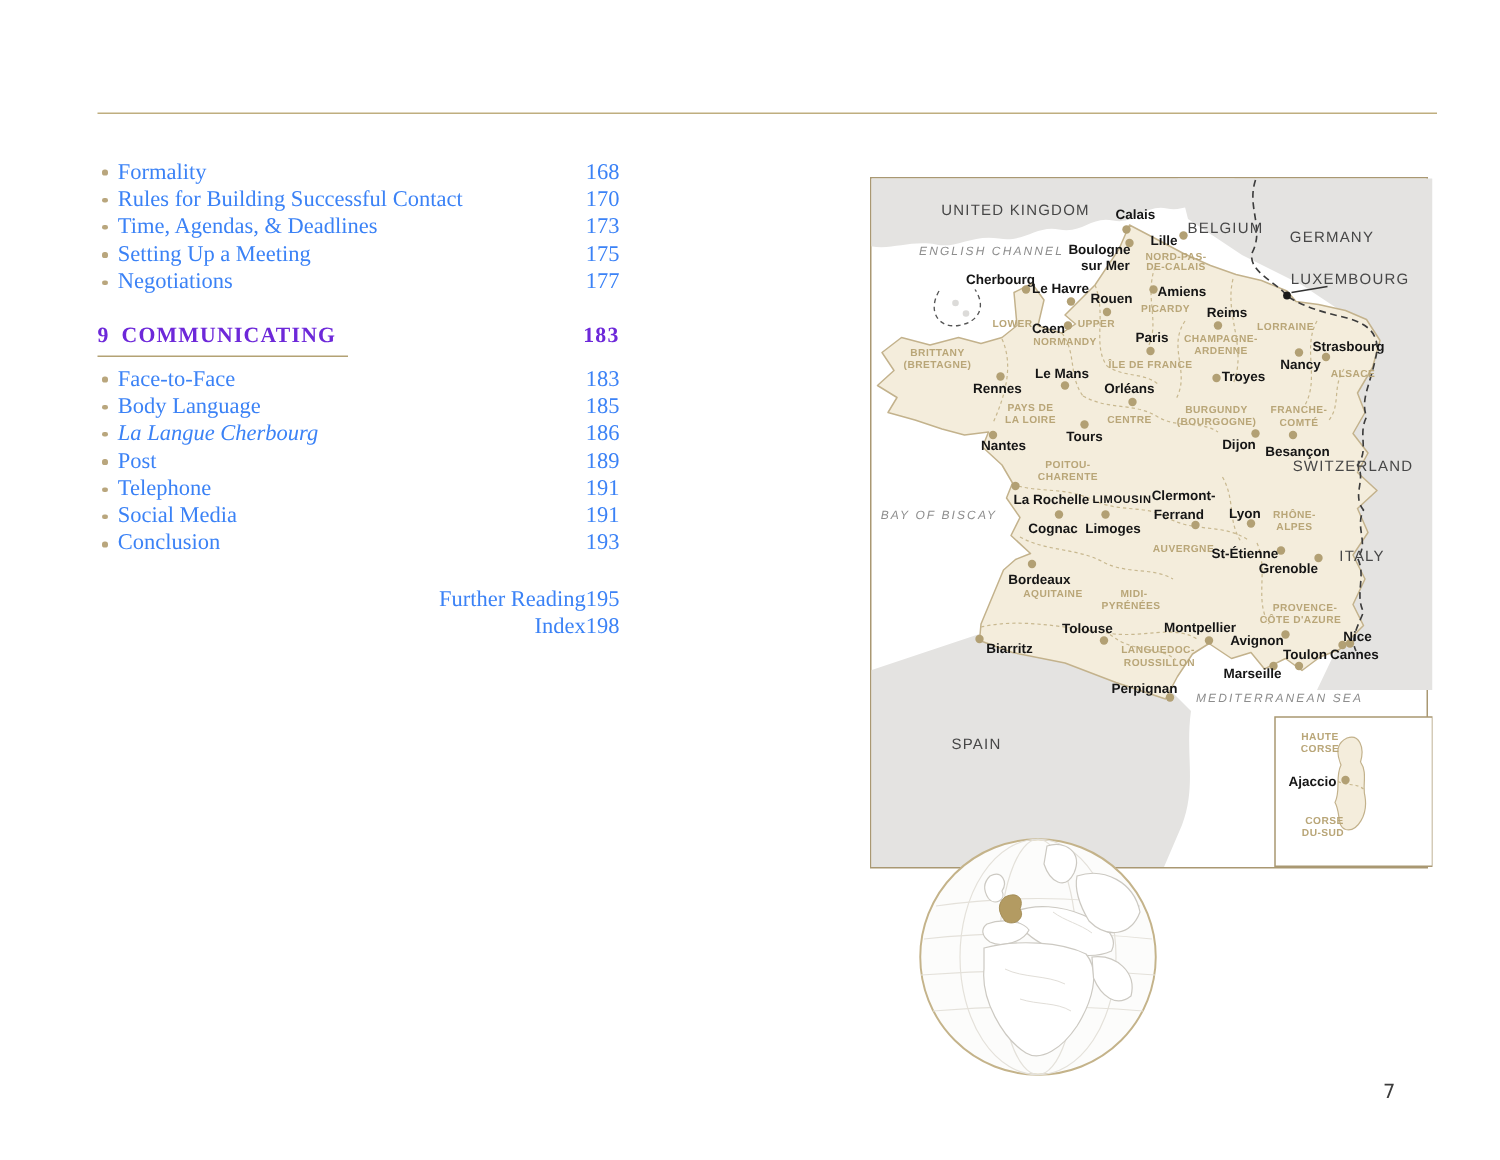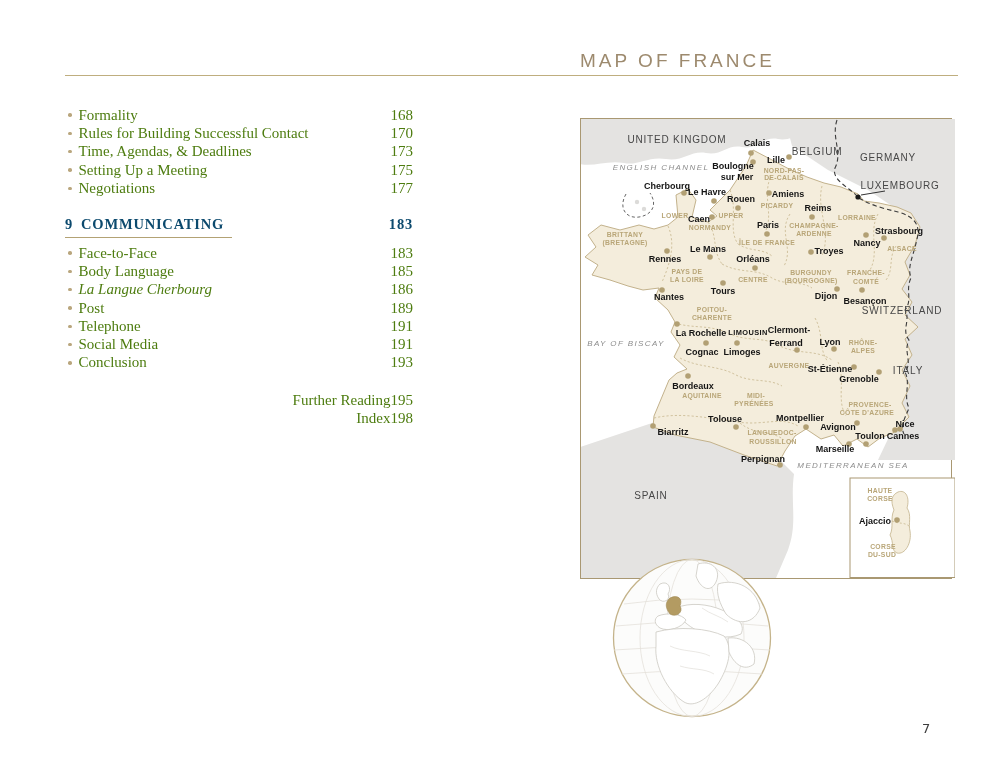--- a/index.html
+++ b/index.html
@@ -8,28 +8,28 @@
   .page { position:absolute; inset:0; background:#fff; }
 
   
   .map-title { position:absolute; left:580px; top:50px; font-family:"Liberation Sans", sans-serif;
                font-size:19px; letter-spacing:3px; color:#9d8a6e; }
   .header-rule { position:absolute; left:65px; top:75px; width:893px; height:0;
                  border-top:1.5px solid #bfae7f; }
 
   
   .toc-block { position:absolute; left:65px; width:348px; }
-  .toc-row { display:flex; align-items:center; height:18.3px; font-size:15px; color:#4d7c0f; }
+  .toc-row { display:flex; align-items:center; height:18.3px; font-size:15px; color:#3b82f6; }
   .bullet { width:3.5px; height:3.5px; border-radius:50%; background:#b9a67d; margin:0 7px 0 3px; flex:0 0 auto; }
   .toc-label { flex:1 1 auto; }
   .toc-label.italic { font-style:italic; }
   .toc-page { flex:0 0 auto; }
   .no-bullet .toc-label { margin-left:3px; }
   .chapter-row { position:absolute; left:65px; top:216px; width:348px; display:flex;
-                 color:#0c4a6e; font-weight:bold; font-size:14.5px; letter-spacing:0.8px; }
+                 color:#6d28d9; font-weight:bold; font-size:14.5px; letter-spacing:0.8px; }
   .chapter-title { display:inline-block; border-bottom:1px solid #b3a274; padding:0 8px 4px 0; }
   .chapter-num { margin-right:8px; }
   .chapter-page { margin-left:auto; }
 
   
   .map-box { position:absolute; left:580px; top:118px; width:372px; height:461px;
              border:1px solid #a99872; background:#fff;text-align:right; }
   .map-box svg { display:block; }
   text { user-select:none; }
   .city { font:bold 9px "Liberation Sans", sans-serif; fill:#151515; }
@@ -41,21 +41,20 @@
   .globe { position:absolute; left:610px; top:556px; width:164px; height:164px; }
 
   .page-number { position:absolute; left:922px; top:721px; font-family:"DejaVu Sans", sans-serif;
                  font-size:13px; color:#3c3c3c; }
 </style>
 </head>
 <body>
 
 <div class="page">
 
-  <div class="map-title">MAP OF FRANCE</div>
   <div class="header-rule"></div>
 
   <div class="toc-block" style="top:106px;">
     <div class="toc-row">
         <span class="bullet"></span>
         <span class="toc-label">Formality</span>
         <span class="toc-page">168</span>
       </div>
     <div class="toc-row">
         <span class="bullet"></span>

